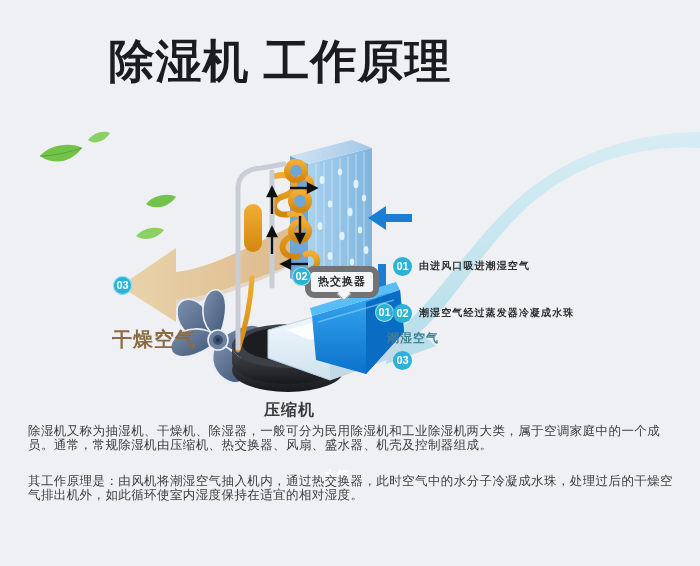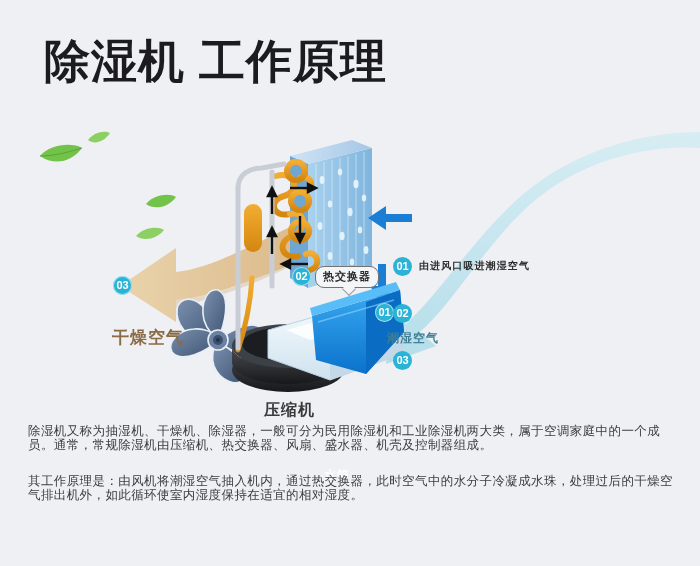--- a/index.html
+++ b/index.html
@@ -21,28 +21,27 @@
     height: 566px;
     background: #eff0f4;
   }
 
   
   .title {
     position: absolute;
     top: 32px;
     left: 0;
     width: 560px;
-    text-align: left;
+    text-align: center;
     font-size: 46px;
     line-height: 58px;
     font-weight: bold;
     color: #1c1c1e;
     letter-spacing: 1px;
     white-space: nowrap;
-    margin-left: 44px;
   }
   .title .t-a { margin-right: 14px; }
 
   
   .stage {
     position: absolute;
     left: 0;
     top: 118px;
     width: 700px;
     height: 280px;
@@ -51,21 +50,21 @@
 
   
   .diag-label {
     position: absolute;
     white-space: nowrap;
     pointer-events: none;
   }
   .lbl-dry {
     left: 112px;
     top: 208px;
-    font-size: 17px;
+    font-size: 20px;
     color: #8a6b45;
     font-weight: bold;
     letter-spacing: 1px;
   }
   .lbl-humid {
     left: 387px;
     top: 212px;
     font-size: 12px;
     color: #3f7f93;
     font-weight: bold;
@@ -84,24 +83,24 @@
     top: 349px;
     font-size: 12px;
     color: #ffffff;
     font-weight: bold;
     letter-spacing: 1px;
   }
 
   
   .callout {
     position: absolute;
-    left: 315px;
+    left: 305px;
     top: 148px;
     background: #f4f5f7;
-    border: 1px solid #737373;
+    border: 6px solid #737373;
     border-radius: 9px;
     padding: 2px 7px 3px 7px;
     font-size: 11px;
     color: #2b2b2b;
     font-weight: bold;
     letter-spacing: 1px;
     white-space: nowrap;
   }
   .callout::after {
     content: "";
@@ -380,20 +379,21 @@
     <div class="num-badge badge-d01">01</div>
   </div>
 
   <div class="legend">
     <div class="legend-row">
       <div class="legend-badge">01</div>
       <div class="legend-text">由进风口吸进潮湿空气</div>
     </div>
     <div class="legend-row">
       <div class="legend-badge">02</div>
+      <div class="legend-text">潮湿空气经过蒸发器冷凝成水珠</div>
     </div>
     <div class="legend-row">
       <div class="legend-badge">03</div>
     </div>
   </div>
 
   <div class="body-copy">
     <p class="para-1">除湿机又称为抽湿机、干燥机、除湿器，一般可分为民用除湿机和工业除湿机两大类，属于空调家庭中的一个成员。通常，常规除湿机由压缩机、热交换器、风扇、盛水器、机壳及控制器组成。</p>
     <p class="para-2">其工作原理是：由风机将潮湿空气抽入机内，通过热交换器，此时空气中的水分子冷凝成水珠，处理过后的干燥空气排出机外，如此循环使室内湿度保持在适宜的相对湿度。</p>
   </div>

